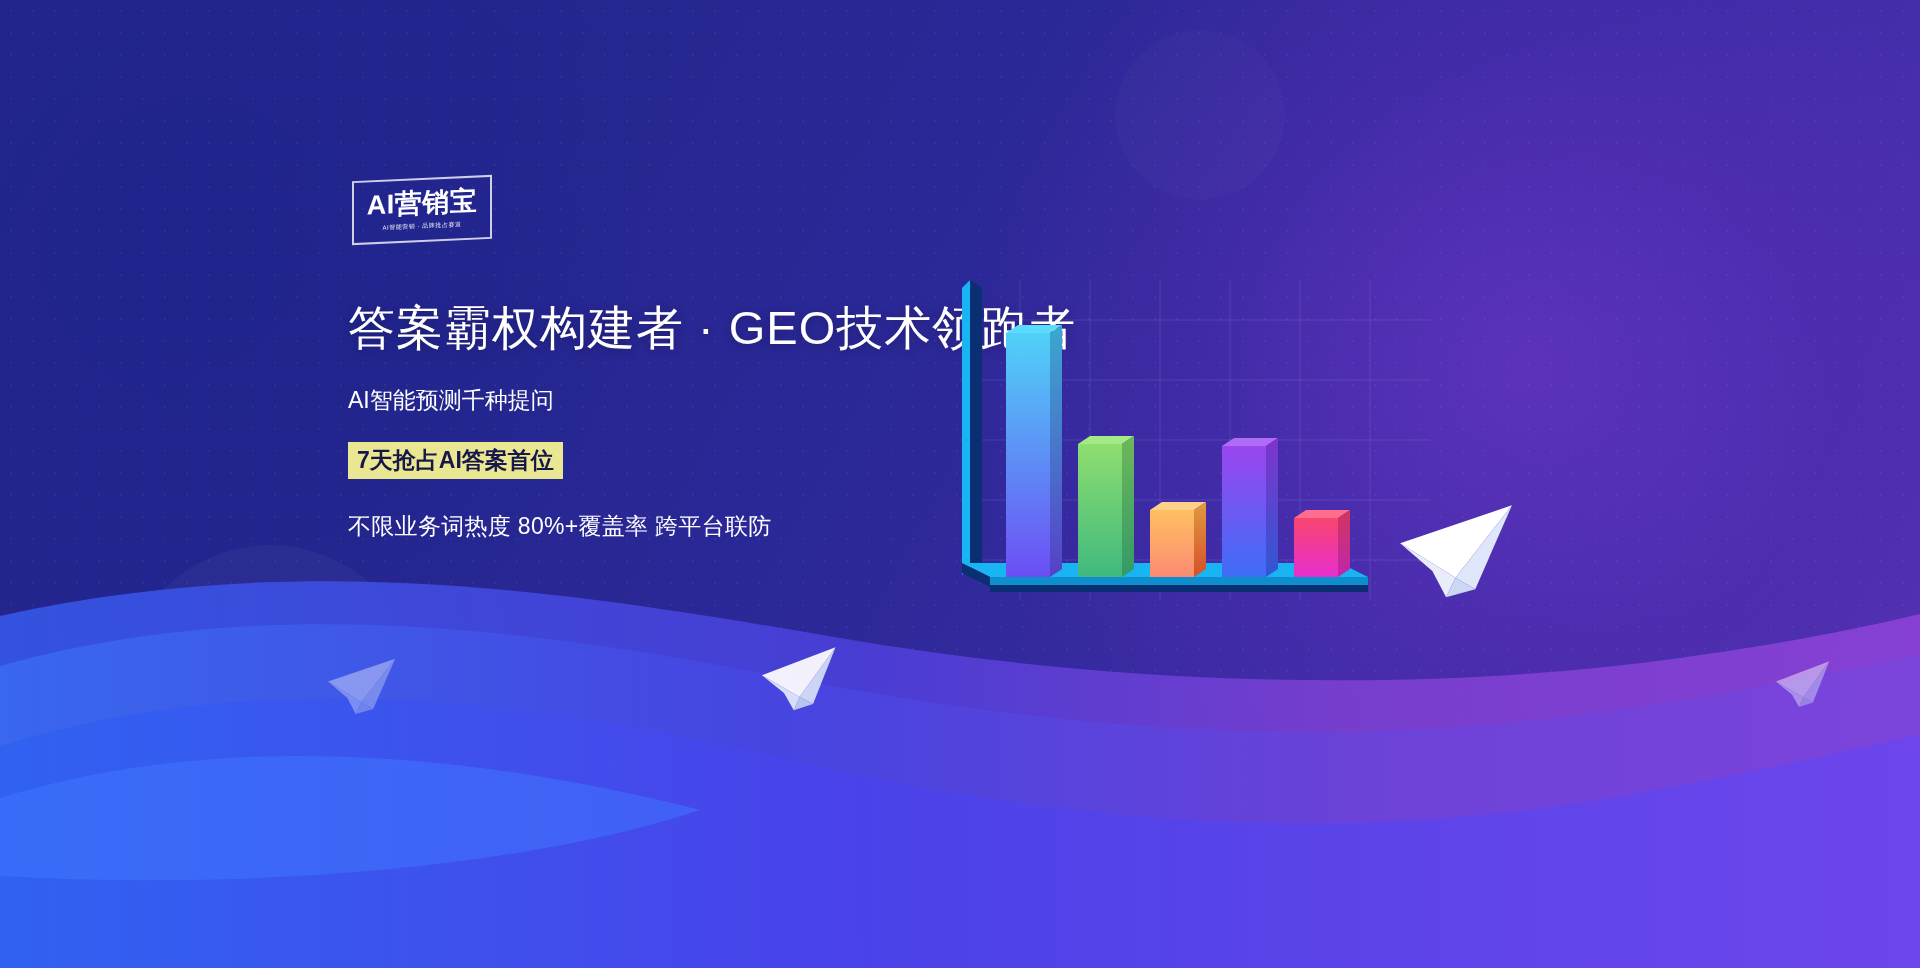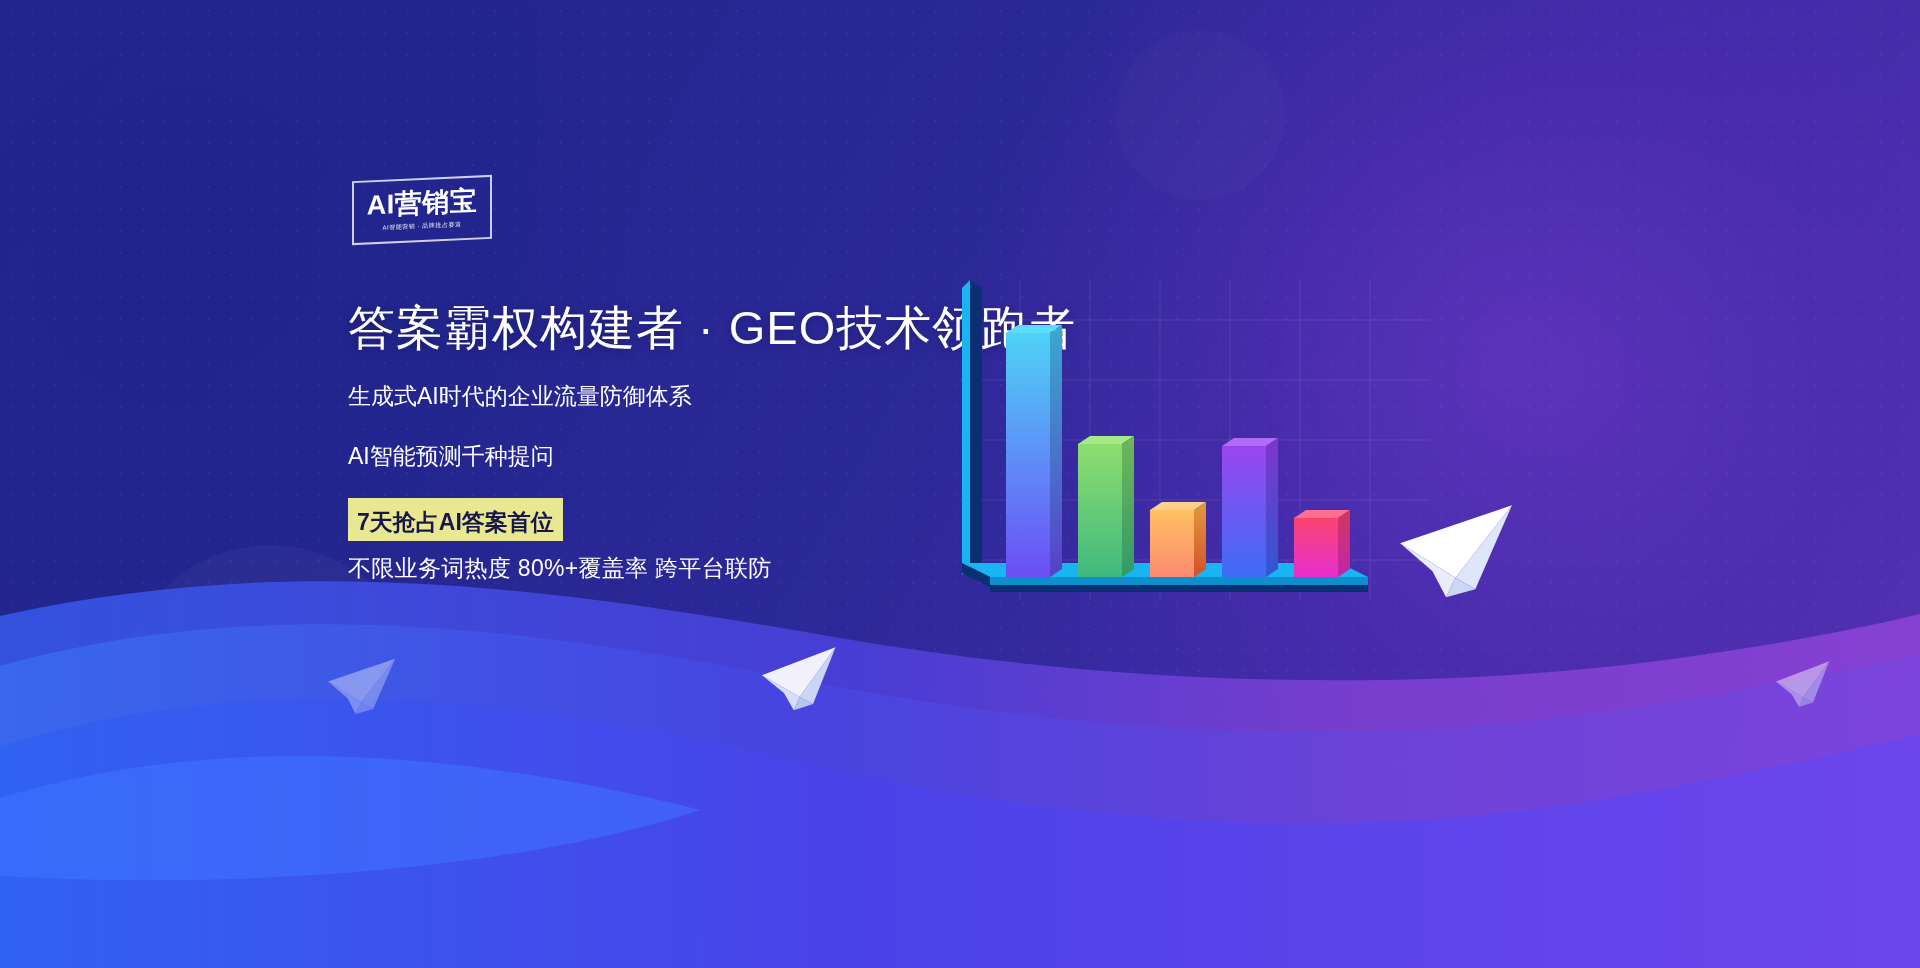--- a/index.html
+++ b/index.html
@@ -141,33 +141,33 @@
   }
   .sub-1, .sub-2, .sub-4 {
     color: #ffffff;
     font-size: 23px;
     line-height: 1.2;
     white-space: nowrap;
     font-weight: 400;
   }
   .sub-1 { margin-top: 28px; }
   .sub-2 { margin-top: 32px; }
-  .sub-4 { margin-top: 14px; letter-spacing: .3px; }
+  .sub-4 { margin-top: 34px; letter-spacing: .3px; }
 
   .highlight-row {
     margin-top: 27px;
     display: inline-block;
   }
   .highlight {
     display: inline-block;
     background: #e9e792;
     color: #17174a;
     font-size: 23px;
     font-weight: bold;
-    padding: 11px 9px 6px 9px;
+    padding: 5px 9px 6px 9px;
     line-height: 1.15;
     white-space: nowrap;
   }
 
   
   .chart {
     position: absolute;
     left: 960px;
     top: 280px;
     width: 470px;
@@ -228,21 +228,20 @@
   <div class="logo-wrap">
     <div class="logo-frame"></div>
     <div class="logo-inner">
       <div class="logo-main">AI营销宝</div>
       <div class="logo-sub">AI智能营销 · 品牌抢占赛道</div>
     </div>
   </div>
 
   <div class="copy">
     <div class="headline">答案霸权构建者 · GEO技术领跑者</div>
-    <div class="sub-1">生成式AI时代的企业流量防御体系</div>
     <div class="sub-2">AI智能预测千种提问</div>
     <div class="highlight-row">
       <span class="highlight">7天抢占AI答案首位</span>
     </div>
     <div class="sub-4">不限业务词热度 80%+覆盖率 跨平台联防</div>
   </div>
 
   <div class="chart">
     <svg width="470" height="390" viewBox="0 0 470 390">
       <defs>

